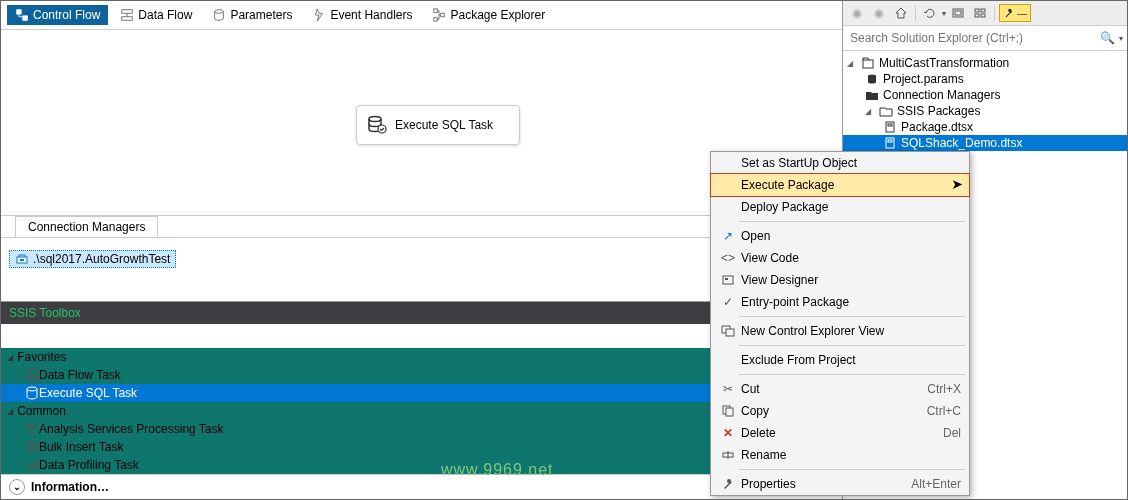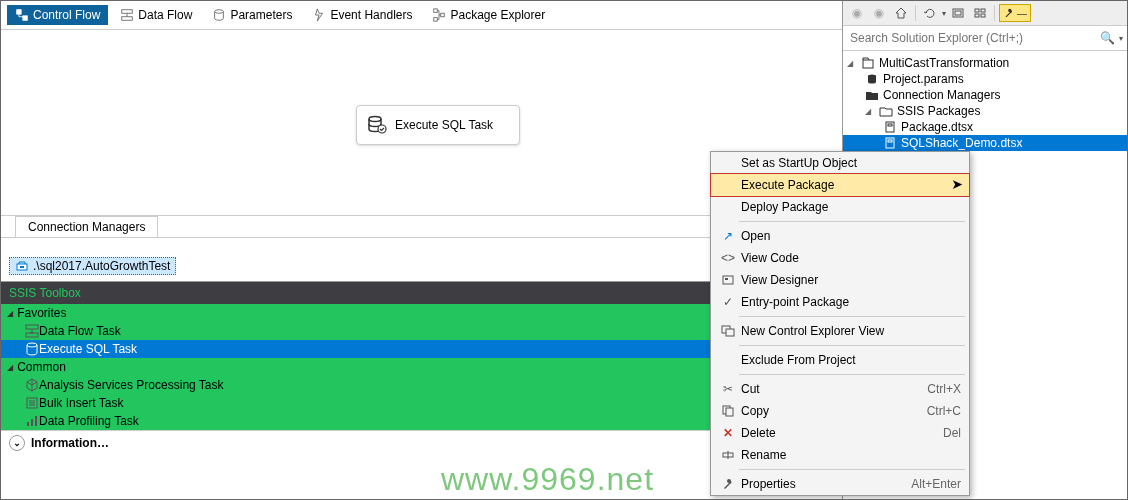--- a/index.html
+++ b/index.html
@@ -15,27 +15,27 @@
     .tab-icon { width: 14px; height: 14px; display: inline-block; }
     
     
     .canvas { position: relative; height: 185px; background: #fff; }
     .task-node { position: absolute; left: 355px; top: 75px; width: 164px; height: 40px; background: #fff; border: 1px solid #ccc; border-radius: 4px; box-shadow: 0 1px 3px rgba(0,0,0,0.15); display: flex; align-items: center; padding: 0 10px; gap: 8px; }
     .task-icon { width: 20px; height: 20px; }
     
     
     .conn-mgr { border-top: 1px solid #ccc; }
     .conn-tab { display: inline-block; border: 1px solid #ccc; border-bottom: none; padding: 3px 12px; margin-left: 14px; background: #fff; position: relative; top: 0; }
-    .conn-body { border-top: 1px solid #ccc; padding: 19px 8px; background: #fff; height: 44px; }
+    .conn-body { border-top: 1px solid #ccc; padding: 12px 8px; background: #fff; height: 64px; }
     .conn-item { display: inline-flex; align-items: center; gap: 4px; background: #cce8ff; border: 1px dotted #0078d4; padding: 1px 5px; }
     
     
     .toolbox { border-top: 1px solid #999; }
     .toolbox-header { background: #3e3e42; color: #22c55e; padding: 4px 8px; }
-    .toolbox-body { background: #22c55e; }
+    .toolbox-body { background: #0f766e; margin-top: 24px; }
     .tb-group { padding: 2px 6px; display: flex; align-items: center; gap: 4px; }
     .tb-group::before { content: "◢"; font-size: 8px; color: #333; }
     .tb-item { display: flex; align-items: center; padding: 2px 6px 2px 24px; }
     .tb-item.selected { background: #0078d4; color: #fff; }
     .tb-icon { width: 14px; height: 14px; display: inline-block; }
     
     
     .info-bar { border-top: 1px solid #ccc; padding: 4px 8px; display: flex; align-items: center; gap: 6px; font-weight: bold; }
     .info-toggle { width: 16px; height: 16px; border: 1px solid #999; border-radius: 50%; display: flex; align-items: center; justify-content: center; font-size: 9px; }
     
@@ -59,21 +59,21 @@
     .context-menu { position: absolute; left: 709px; top: 150px; width: 260px; background: #f4f4f4; border: 1px solid #999; box-shadow: 2px 2px 6px rgba(0,0,0,0.3); z-index: 100; }
     .cm-item { display: flex; align-items: center; padding: 4px 8px; gap: 4px; cursor: pointer; }
     .cm-item.highlighted { background: #ffeaa7; border: 1px solid #c0392b; margin: -1px; position:relative; }
     .cm-icon { width: 18px; display: flex; justify-content: center; font-size: 12px; color: #555; }
     .cm-label { flex: 1; }
     .cm-shortcut { color: #666; }
     .cm-sep { height: 1px; background: #ccc; margin: 3px 4px 3px 28px; }
     .cursor-arrow { position: absolute; font-size: 14px; z-index: 101; }
     
     
-    .watermark { position: absolute; left: 440px; top: 460px; font-size: 32px; color: #7ec87e; font-family: Arial; letter-spacing: 1px; z-index: 50; pointer-events: none; }
+    .watermark { position: absolute; left: 440px; top: 460px; font-size: 16px; color: #7ec87e; font-family: Arial; letter-spacing: 1px; z-index: 50; pointer-events: none; }
     
     
     svg { display: block; }
   </style>
 </head>
 <body>
 
 <div class="main-area">
 
   <div class="designer-tabs">

